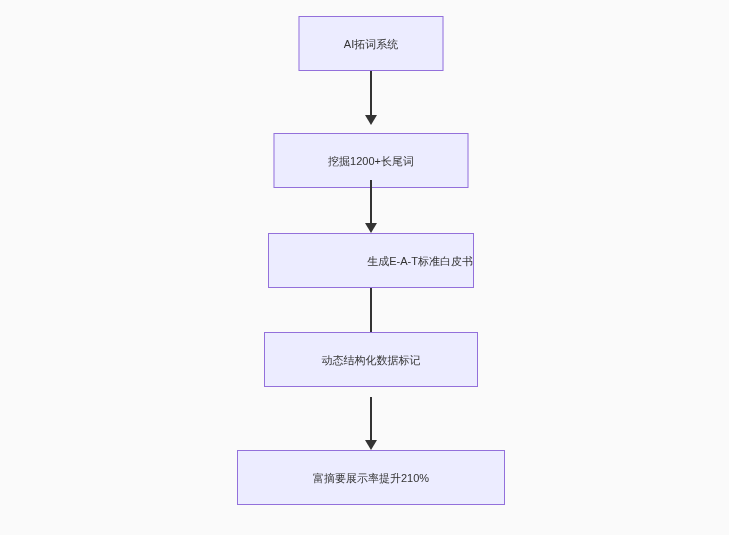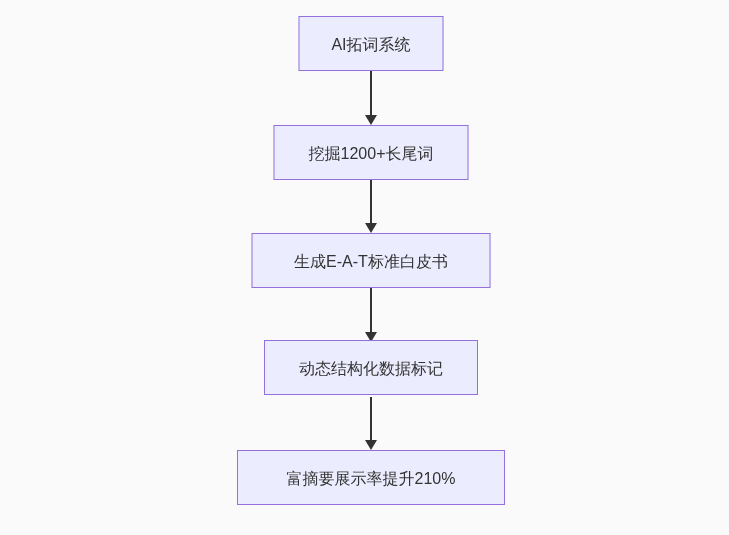--- a/index.html
+++ b/index.html
@@ -17,21 +17,21 @@
   .node {
     position: absolute;
     left: 371px;
     transform: translateX(-50%);
     height: 55px;
     line-height: 55px;
     text-align: center;
     background: #ECECFF;
     border: 1px solid #9370DB;
     color: #333333;
-    font-size: 16px;
+    font-size: 11px;
     box-sizing: border-box;
     white-space: nowrap;
   }
   .arrow {
     position: absolute;
     left: 371px;
     transform: translateX(-50%);
     width: 12px;
     display: flex;
     flex-direction: column;
@@ -57,39 +57,39 @@
 
   <div class="node" style="top:16px; width:145px;">
     <span>AI拓词系统</span>
   </div>
 
   <div class="arrow" style="top:71px; height:54px;">
     <div class="shaft"></div>
     <div class="head"></div>
   </div>
 
-  <div class="node" style="top:125px; width:195px;">
+  <div class="node" style="top:133px; width:195px;">
     <span>挖掘1200+长尾词</span>
   </div>
 
   <div class="arrow" style="top:180px; height:53px;">
     <div class="shaft"></div>
     <div class="head"></div>
   </div>
 
-  <div class="node" style="top:233px; width:239px;">
+  <div class="node" style="top:233px; width:206px;text-align:right;">
     <span>生成E-A-T标准白皮书</span>
   </div>
 
   <div class="arrow" style="top:288px; height:54px;">
     <div class="shaft"></div>
     <div class="head"></div>
   </div>
 
-  <div class="node" style="top:340px; width:214px;">
+  <div class="node" style="top:332px; width:214px;">
     <span>动态结构化数据标记</span>
   </div>
 
   <div class="arrow" style="top:397px; height:53px;">
     <div class="shaft"></div>
     <div class="head"></div>
   </div>
 
   <div class="node" style="top:450px; width:268px;">
     <span>富摘要展示率提升210%</span>

